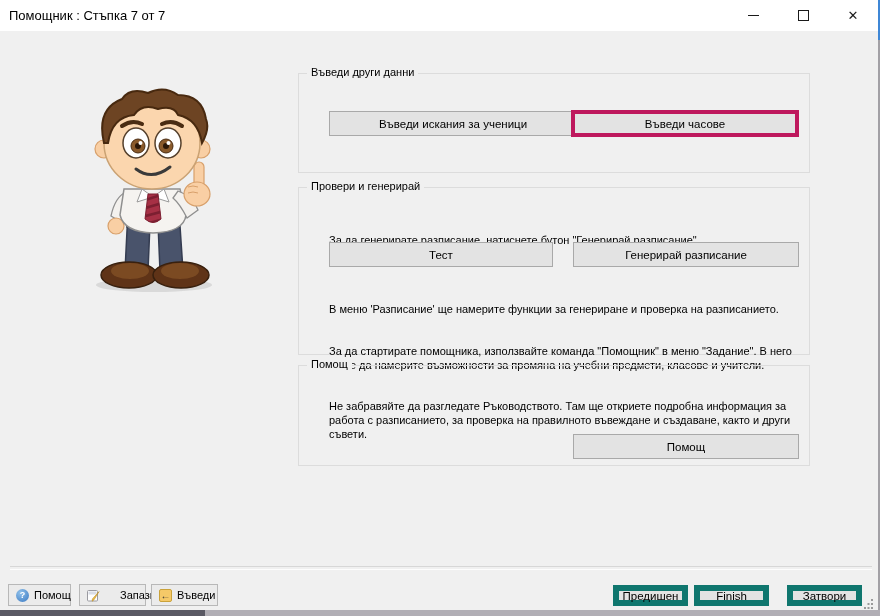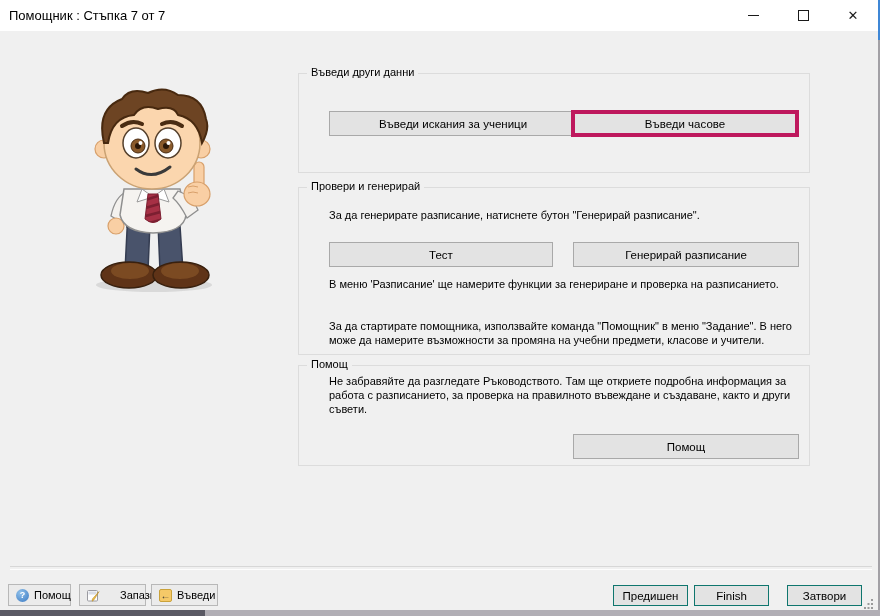--- a/index.html
+++ b/index.html
@@ -29,21 +29,21 @@
   .gb1{top:73px;height:100px;}
   .gb2{top:187px;height:168px;}
   .gb3{top:365px;height:101px;}
   
   .btn{
     position:absolute;box-sizing:border-box;background:#e3e3e3;border:1px solid #a9a9a9;
     display:flex;align-items:center;justify-content:center;font-size:11.5px;color:#000;cursor:default;
   }
   .btn-focused{border:4px solid #be185d;}
   
-  .hint{position:absolute;font-size:11px;line-height:14px;color:#000;}
+  .hint{position:absolute;font-size:11px;line-height:14px;color:#000;margin-top:25px;}
   .nowrap{white-space:nowrap;}
   
   .separator{position:absolute;left:10px;top:566px;width:862px;height:2px;
     border-top:1px solid #d7d7d7;border-bottom:1px solid #fdfdfd;}
   
   .tool-btn{
     position:absolute;top:584px;height:22px;box-sizing:border-box;background:#ebebeb;border:1px solid #b8b8b8;
     display:flex;align-items:center;gap:5px;padding:0 7px;font-size:11px;color:#000;cursor:default;
   }
   .help-badge{
@@ -51,21 +51,21 @@
     background:radial-gradient(circle at 35% 30%, #8fc0ea, #3a79c2);
     color:#fff;font-size:9px;font-weight:bold;display:flex;align-items:center;justify-content:center;flex:0 0 auto;
   }
   .enter-badge{
     width:13px;height:13px;border-radius:2px;background:#f5c968;border:1px solid #caa23a;box-sizing:border-box;
     color:#333;font-size:10px;line-height:11px;display:flex;align-items:center;justify-content:center;flex:0 0 auto;
   }
   .save-badge{width:13px;height:13px;flex:0 0 auto;}
   
   .footer-btn{
-    position:absolute;top:585px;height:21px;width:75px;box-sizing:border-box;background:#e3e3e3;border:1px solid #0f766e;
+    position:absolute;top:585px;height:21px;width:75px;box-sizing:border-box;background:#e3e3e3;border:6px solid #0f766e;
     display:flex;align-items:center;justify-content:center;font-size:11.5px;color:#000;cursor:default;
   }
   .resize-grip{position:absolute;left:864px;top:599px;width:10px;height:10px;}
 </style>
 </head>
 <body>
 
 <div class="window">
 
   <div class="titlebar">

